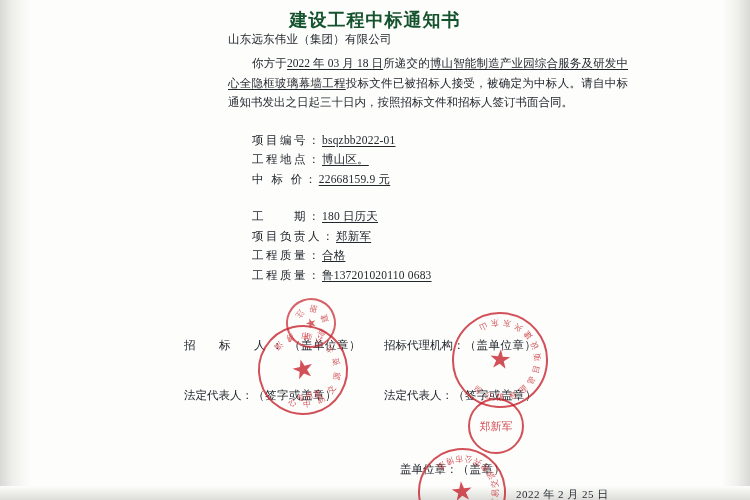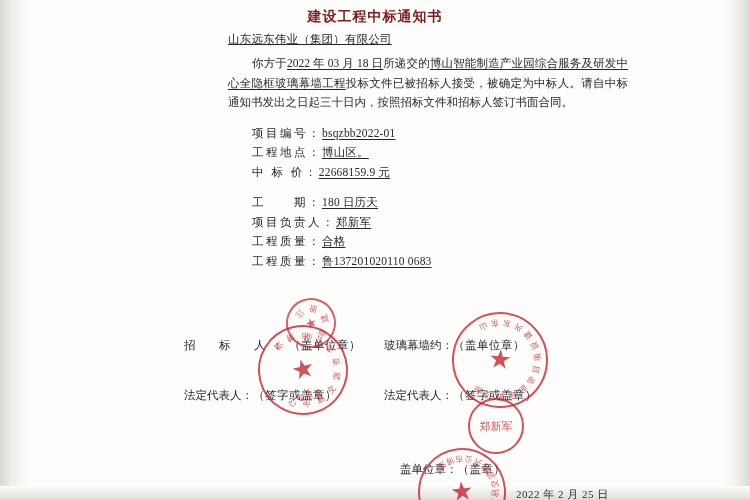--- a/index.html
+++ b/index.html
@@ -38,53 +38,52 @@
     position: absolute;
     left: 0; bottom: 0;
     width: 750px; height: 14px;
     background: linear-gradient(to top, #dcdcd8 0%, #fdfdfb 100%);
   }
   .doc-title {
     position: absolute;
     left: 0; top: 8px;
     width: 750px;
     text-align: center;
-    font-size: 14px;
+    font-size: 18px;
     font-weight: bold;
     letter-spacing: 1px;
-    color: #7f1d1d;
+    color: #14532d;
   }
   .content {
     position: absolute;
     left: 228px;
     top: 30px;
     width: 400px;
     font-size: 11.5px;
     line-height: 19px;
     color: #23282f;
   }
   .addressee {
     font-size: 11.5px;
     margin-bottom: 5px;
     letter-spacing: 0.2px;
-    text-decoration: underline;
   }
   .para {
     text-indent: 24px;
     text-align: justify;
     font-size: 11.5px;
     line-height: 19.5px;
     margin-bottom: 4px;
   }
   .u {
     text-decoration: underline;
     text-underline-offset: 2px;
   }
   .field-list {
-    margin-top: 11px;
+    margin-top: 18px;
   }
   .field-row {
     display: block;
     white-space: nowrap;
     font-size: 11.5px;
     line-height: 19.5px;
     text-indent: 24px;
   }
   .field-label {
     letter-spacing: 2.5px;
@@ -279,21 +278,21 @@
     </div>
 
   </div>
 
   <div class="sign-area">
     <div class="sign-row">
       <div class="sign-col-left">
         <span class="sign-label-spread">招　标　人：</span><span class="sign-note">（盖单位章）</span>
       </div>
       <div class="sign-col-right">
-        <span>玻璃幕墙约：</span><span class="sign-note">（盖单位章）</span>
+        <span>招标代理机构：</span><span class="sign-note">（盖单位章）</span>
       </div>
     </div>
     <div class="sign-row">
       <div class="sign-col-left">
         <span>法定代表人：</span><span class="sign-note">（签字或盖章）</span>
       </div>
       <div class="sign-col-right">
         <span>法定代表人：</span><span class="sign-note">（签字或盖章）</span>
       </div>
     </div>

